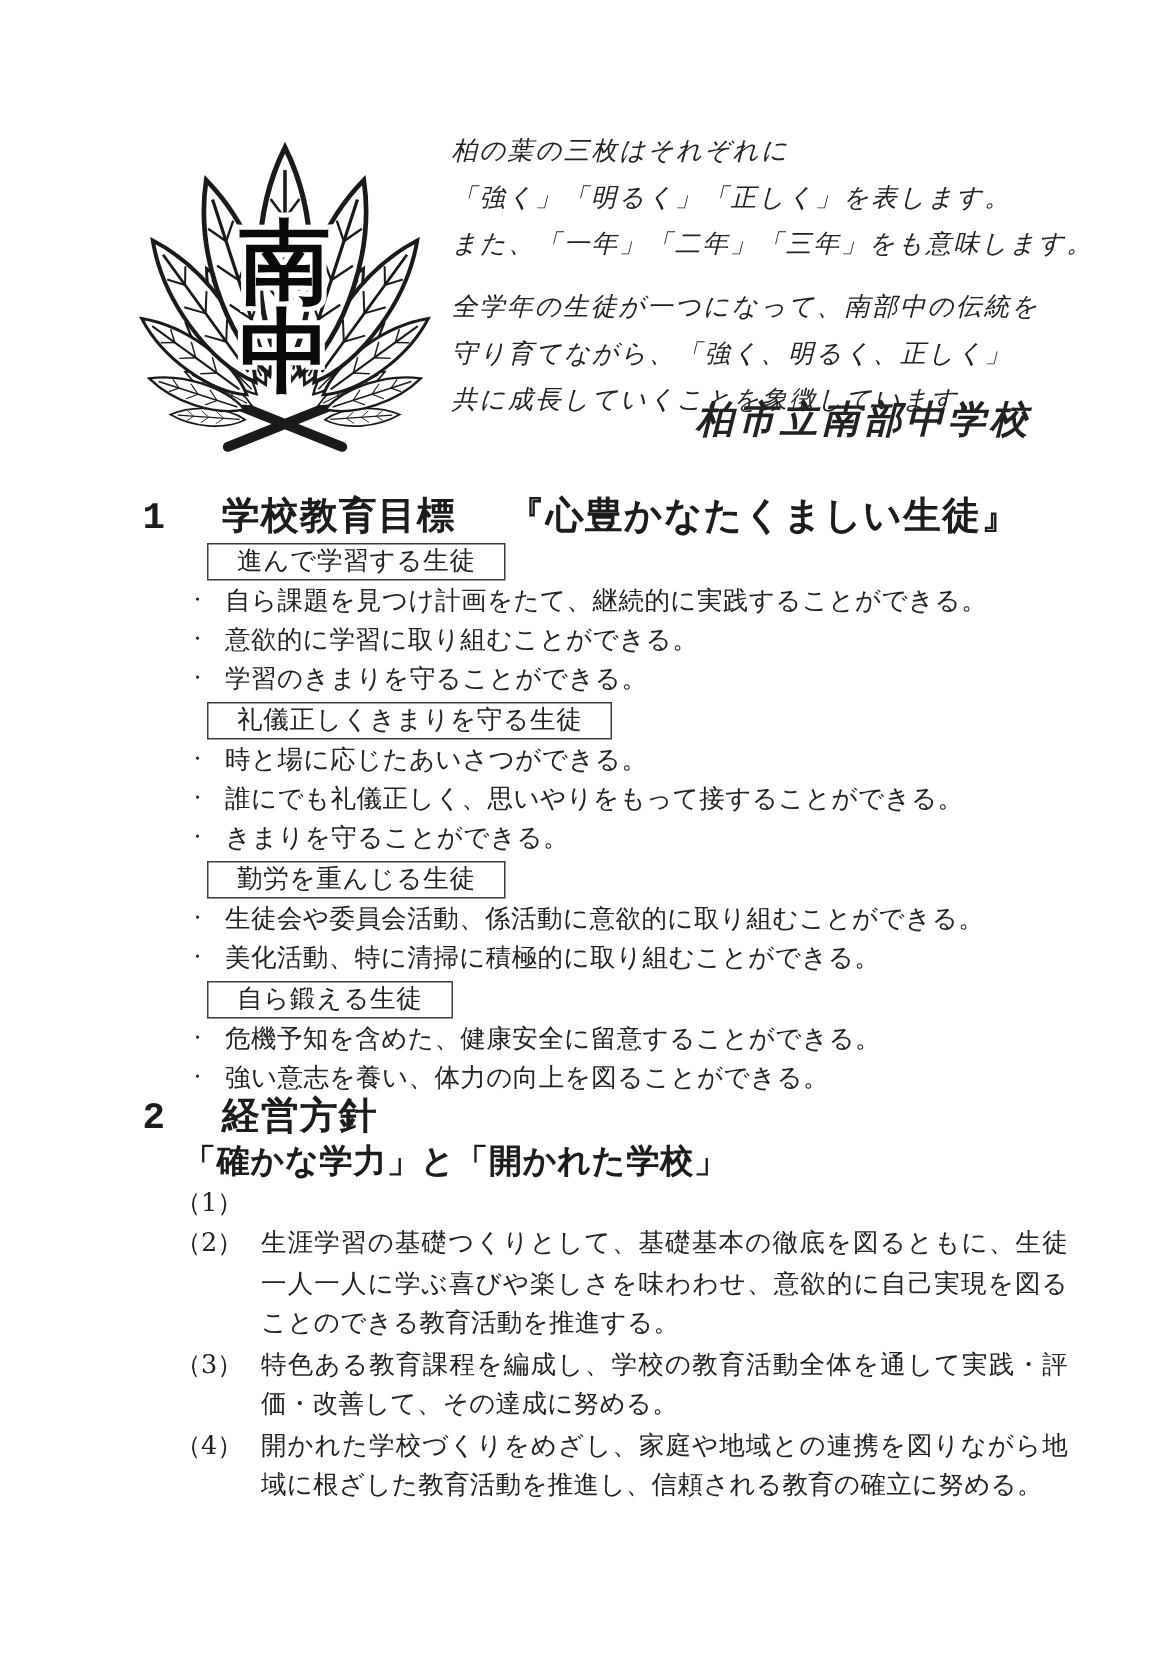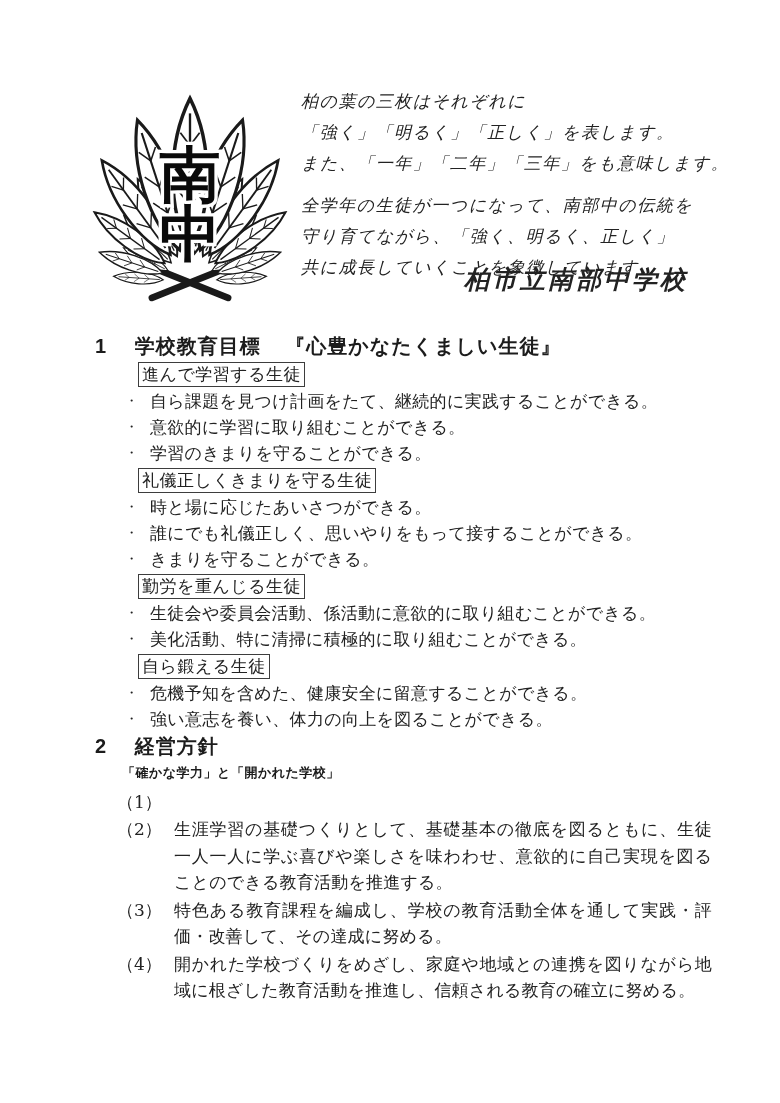--- a/index.html
+++ b/index.html
@@ -19,45 +19,45 @@
   .motto .block2{margin-top:11px;}
   .signature{
     position:absolute;left:440px;top:263px;width:272px;text-align:center;
     font-size:25px;font-weight:bold;letter-spacing:3px;white-space:nowrap;
   }
 
   
   .main{position:absolute;left:95px;top:332px;width:625px;}
 
   .sec-head{
-    font-family:Liberation Sans, sans-serif;font-weight:bold;
-    font-size:20px;line-height:28px;letter-spacing:1px;color:#1c1c1c;
+    font-family:Liberation Mono, monospace;font-weight:bold;
+    font-size:25px;line-height:28px;letter-spacing:1px;color:#1c1c1c;
     white-space:nowrap;
   }
   .sec-head .num{display:inline-block;}
   .sec-head .ttl{display:inline-block;margin-left:21px;}
   .sec-head .sub{display:inline-block;margin-left:18px;}
 
   .group{margin:0;}
   .group-heading{
     display:inline-block;border:1px solid #3d3d3d;background:#fff;
-    font-size:17px;line-height:21px;padding:1px 3px;
+    font-size:17px;line-height:21px;padding:1px 19px;
     margin:2px 0 1px 43px;letter-spacing:0.5px;color:#222;
   }
   ul.bullets{list-style:none;margin:0;padding:0;}
   ul.bullets li{
     position:relative;padding-left:55px;font-size:17px;line-height:26px;
     letter-spacing:0.3px;color:#222;white-space:nowrap;
   }
   ul.bullets .mk{position:absolute;left:30px;top:0;font-size:13px;line-height:26px;}
 
   .sec2{}
   .sec2-sub{
-    font-family:Liberation Mono, monospace;font-weight:bold;
-    font-size:13px;line-height:28px;margin-left:27px;letter-spacing:0.5px;
+    font-family:Liberation Serif, serif;font-weight:bold;
+    font-size:22px;line-height:28px;margin-left:27px;letter-spacing:0.5px;
     color:#1c1c1c;
   }
   .policy{display:flex;align-items:flex-start;margin-top:1px;}
   .policy .pnum{
     flex:0 0 57px;margin-left:22px;font-size:17px;line-height:26px;color:#222;
   }
   .policy .ptext{
     flex:0 0 538px;font-size:17px;line-height:26.5px;letter-spacing:0.2px;
     color:#222;text-align:justify;
   }

